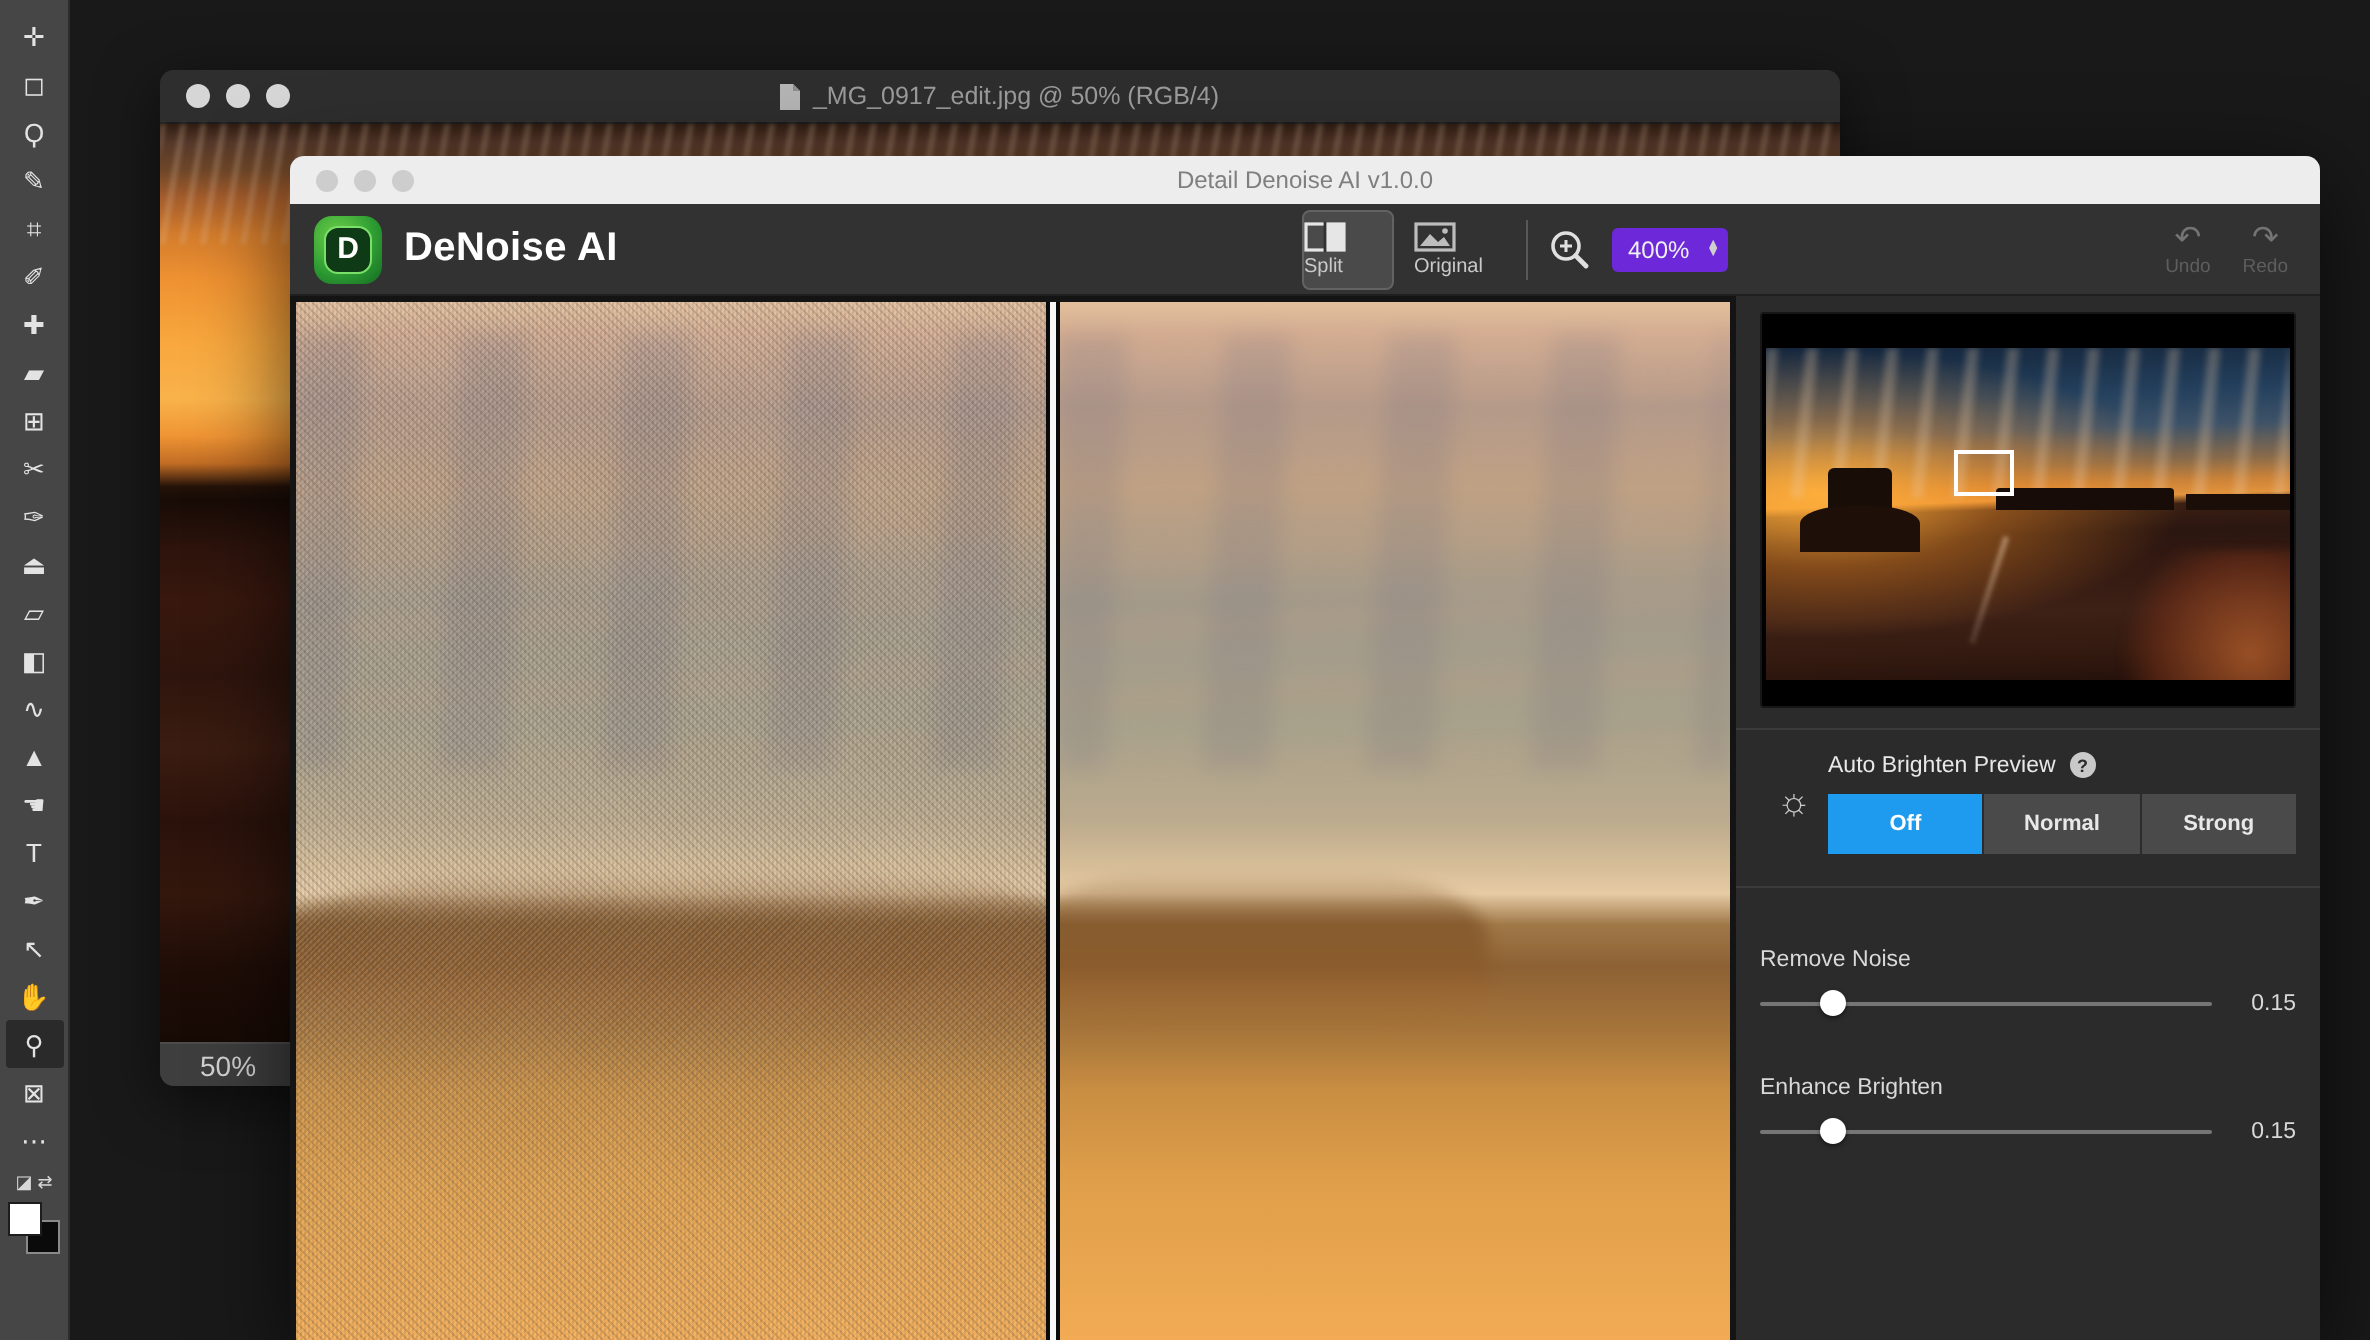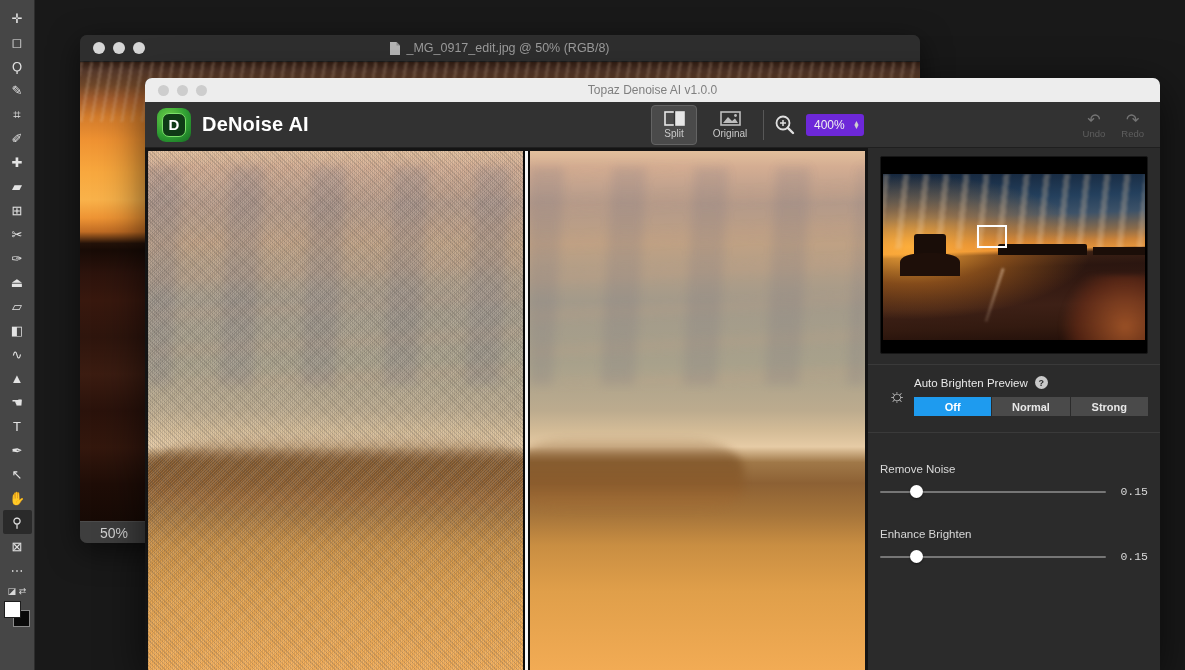--- a/index.html
+++ b/index.html
@@ -59,21 +59,21 @@
   .logo { width:34px; height:34px; margin-left:12px; border-radius:9px;
     background:radial-gradient(circle at 35% 30%, #6fd14a, #2f9e33 55%, #146b22 100%);
     display:flex; align-items:center; justify-content:center; position:relative; }
   .logo-inner { width:24px; height:24px; border-radius:7px; background:#0f3a16;
     display:flex; align-items:center; justify-content:center;
     color:#ffffff; font-size:15px; font-weight:bold; border:1px solid #7be06a; }
   .app-name { color:#ffffff; font-size:20px; font-weight:bold; margin-left:11px; letter-spacing:.2px; }
 
   .center-controls { position:absolute; left:506px; top:0; height:46px;
     display:flex; align-items:center; gap:10px; }
-  .view-btn { width:46px; height:40px; display:flex; flex-direction:column; align-items:center;
+  .view-btn { width:46px; height:40px; display:flex; flex-direction:column; 
     justify-content:center; gap:2px; border-radius:4px; }
   .view-btn.selected { background:#4a4a4a; border:1px solid #636363; }
   .view-btn .lbl { font-size:10px; color:#c9c9c9; }
   .vsep { width:1px; height:30px; background:#585858; }
   .zoom-box { width:58px; height:22px; background:#6d28d9; border-radius:3px;
     display:flex; align-items:center; padding:0 4px 0 8px; }
   .zoom-box .val { flex:1; color:#f0f0f0; font-size:12px; }
   .stepper { display:flex; flex-direction:column; line-height:.55; color:#cfcfcf; font-size:7px; }
 
   .history { position:absolute; right:16px; top:0; height:46px; display:flex; align-items:center; gap:16px; }
@@ -142,28 +142,28 @@
   .section-divider { border-top:1px solid #3a3a3a; margin:10px -12px 0 -12px; }
 
   .brighten { display:flex; margin-top:11px; }
   .sun-col { width:34px; display:flex; align-items:center; justify-content:center;
     color:#c9c9c9; font-size:19px; }
   .brighten-main { flex:1; }
   .brighten-label-row { display:flex; align-items:center; gap:7px; margin-bottom:8px; }
   .brighten-label { color:#e8e8e8; font-size:11.5px; }
   .help-icon { width:13px; height:13px; border-radius:50%; background:#c9c9c9; color:#2b2b2b;
     font-size:9px; font-weight:bold; display:inline-flex; align-items:center; justify-content:center; }
-  .segmented { display:flex; gap:1px; height:19px; }
+  .segmented { display:flex; gap:1px; height:30px; }
   .seg { flex:1; display:flex; align-items:center; justify-content:center;
     font-size:11px; font-weight:bold; color:#e8e8e8; background:#4a4a4a; }
   .seg.selected { background:#1e9bef; color:#ffffff; }
 
   .slider-block { margin-top:30px; }
   .slider-label { color:#d8d8d8; font-size:11.5px; }
-  .slider-row { display:flex; align-items:center; margin-top:10px;font-family:Liberation Mono, monospace; }
+  .slider-row { display:flex; align-items:center; margin-top:10px; }
   .track { position:relative; flex:1; height:2px; background:#767676; border-radius:1px; }
   .handle { position:absolute; top:-6px; width:13px; height:13px; border-radius:50%;
     background:#ffffff; box-shadow:0 1px 2px rgba(0,0,0,.5); }
   .slider-value { width:42px; text-align:right; color:#d8d8d8; font-size:11.5px; }
 
   .toggle-row { display:flex; align-items:center; justify-content:space-between; margin-top:18px; }
   .toggle-label { color:#e4e4e4; font-size:11.5px; }
   .pill { display:flex; height:18px; border-radius:10px; background:#8f8f8f; overflow:hidden; }
   .pill .opt { display:flex; align-items:center; justify-content:center; font-size:11px;
     font-weight:bold; color:#f2f2f2; width:31px; }
@@ -211,39 +211,39 @@
     <div class="dots">
       <div class="dot"></div>
       <div class="dot"></div>
       <div class="dot"></div>
     </div>
     <div class="ps-title">
       <svg width="10" height="13" viewBox="0 0 10 13">
         <path d="M0 0 h6.5 L10 3.5 V13 H0 Z" fill="#b5b5b5"></path>
         <path d="M6.5 0 L10 3.5 H6.5 Z" fill="#8d8d8d"></path>
       </svg>
-      <span>_MG_0917_edit.jpg @ 50% (RGB/8)</span>
+      <span>_MG_0917_edit.jpg @ 50% (RGB/4)</span>
     </div>
   </div>
   <div class="ps-image">
     <div class="top-streaks"></div>
   </div>
   <div class="ps-status">
     <span class="ps-zoom-label">50%</span>
   </div>
 </div>
 
 <div class="tz-window">
   <div class="tz-titlebar">
     <div class="dots">
       <div class="dot"></div>
       <div class="dot"></div>
       <div class="dot"></div>
     </div>
-    <div class="tz-title">Topaz Denoise AI v1.0.0</div>
+    <div class="tz-title">Detail Denoise AI v1.0.0</div>
   </div>
 
   <div class="tz-header">
     <div class="logo">
       <div class="logo-inner">D</div>
     </div>
     <div class="app-name">DeNoise AI</div>
 
     <div class="center-controls">
       <div class="view-btn selected">

